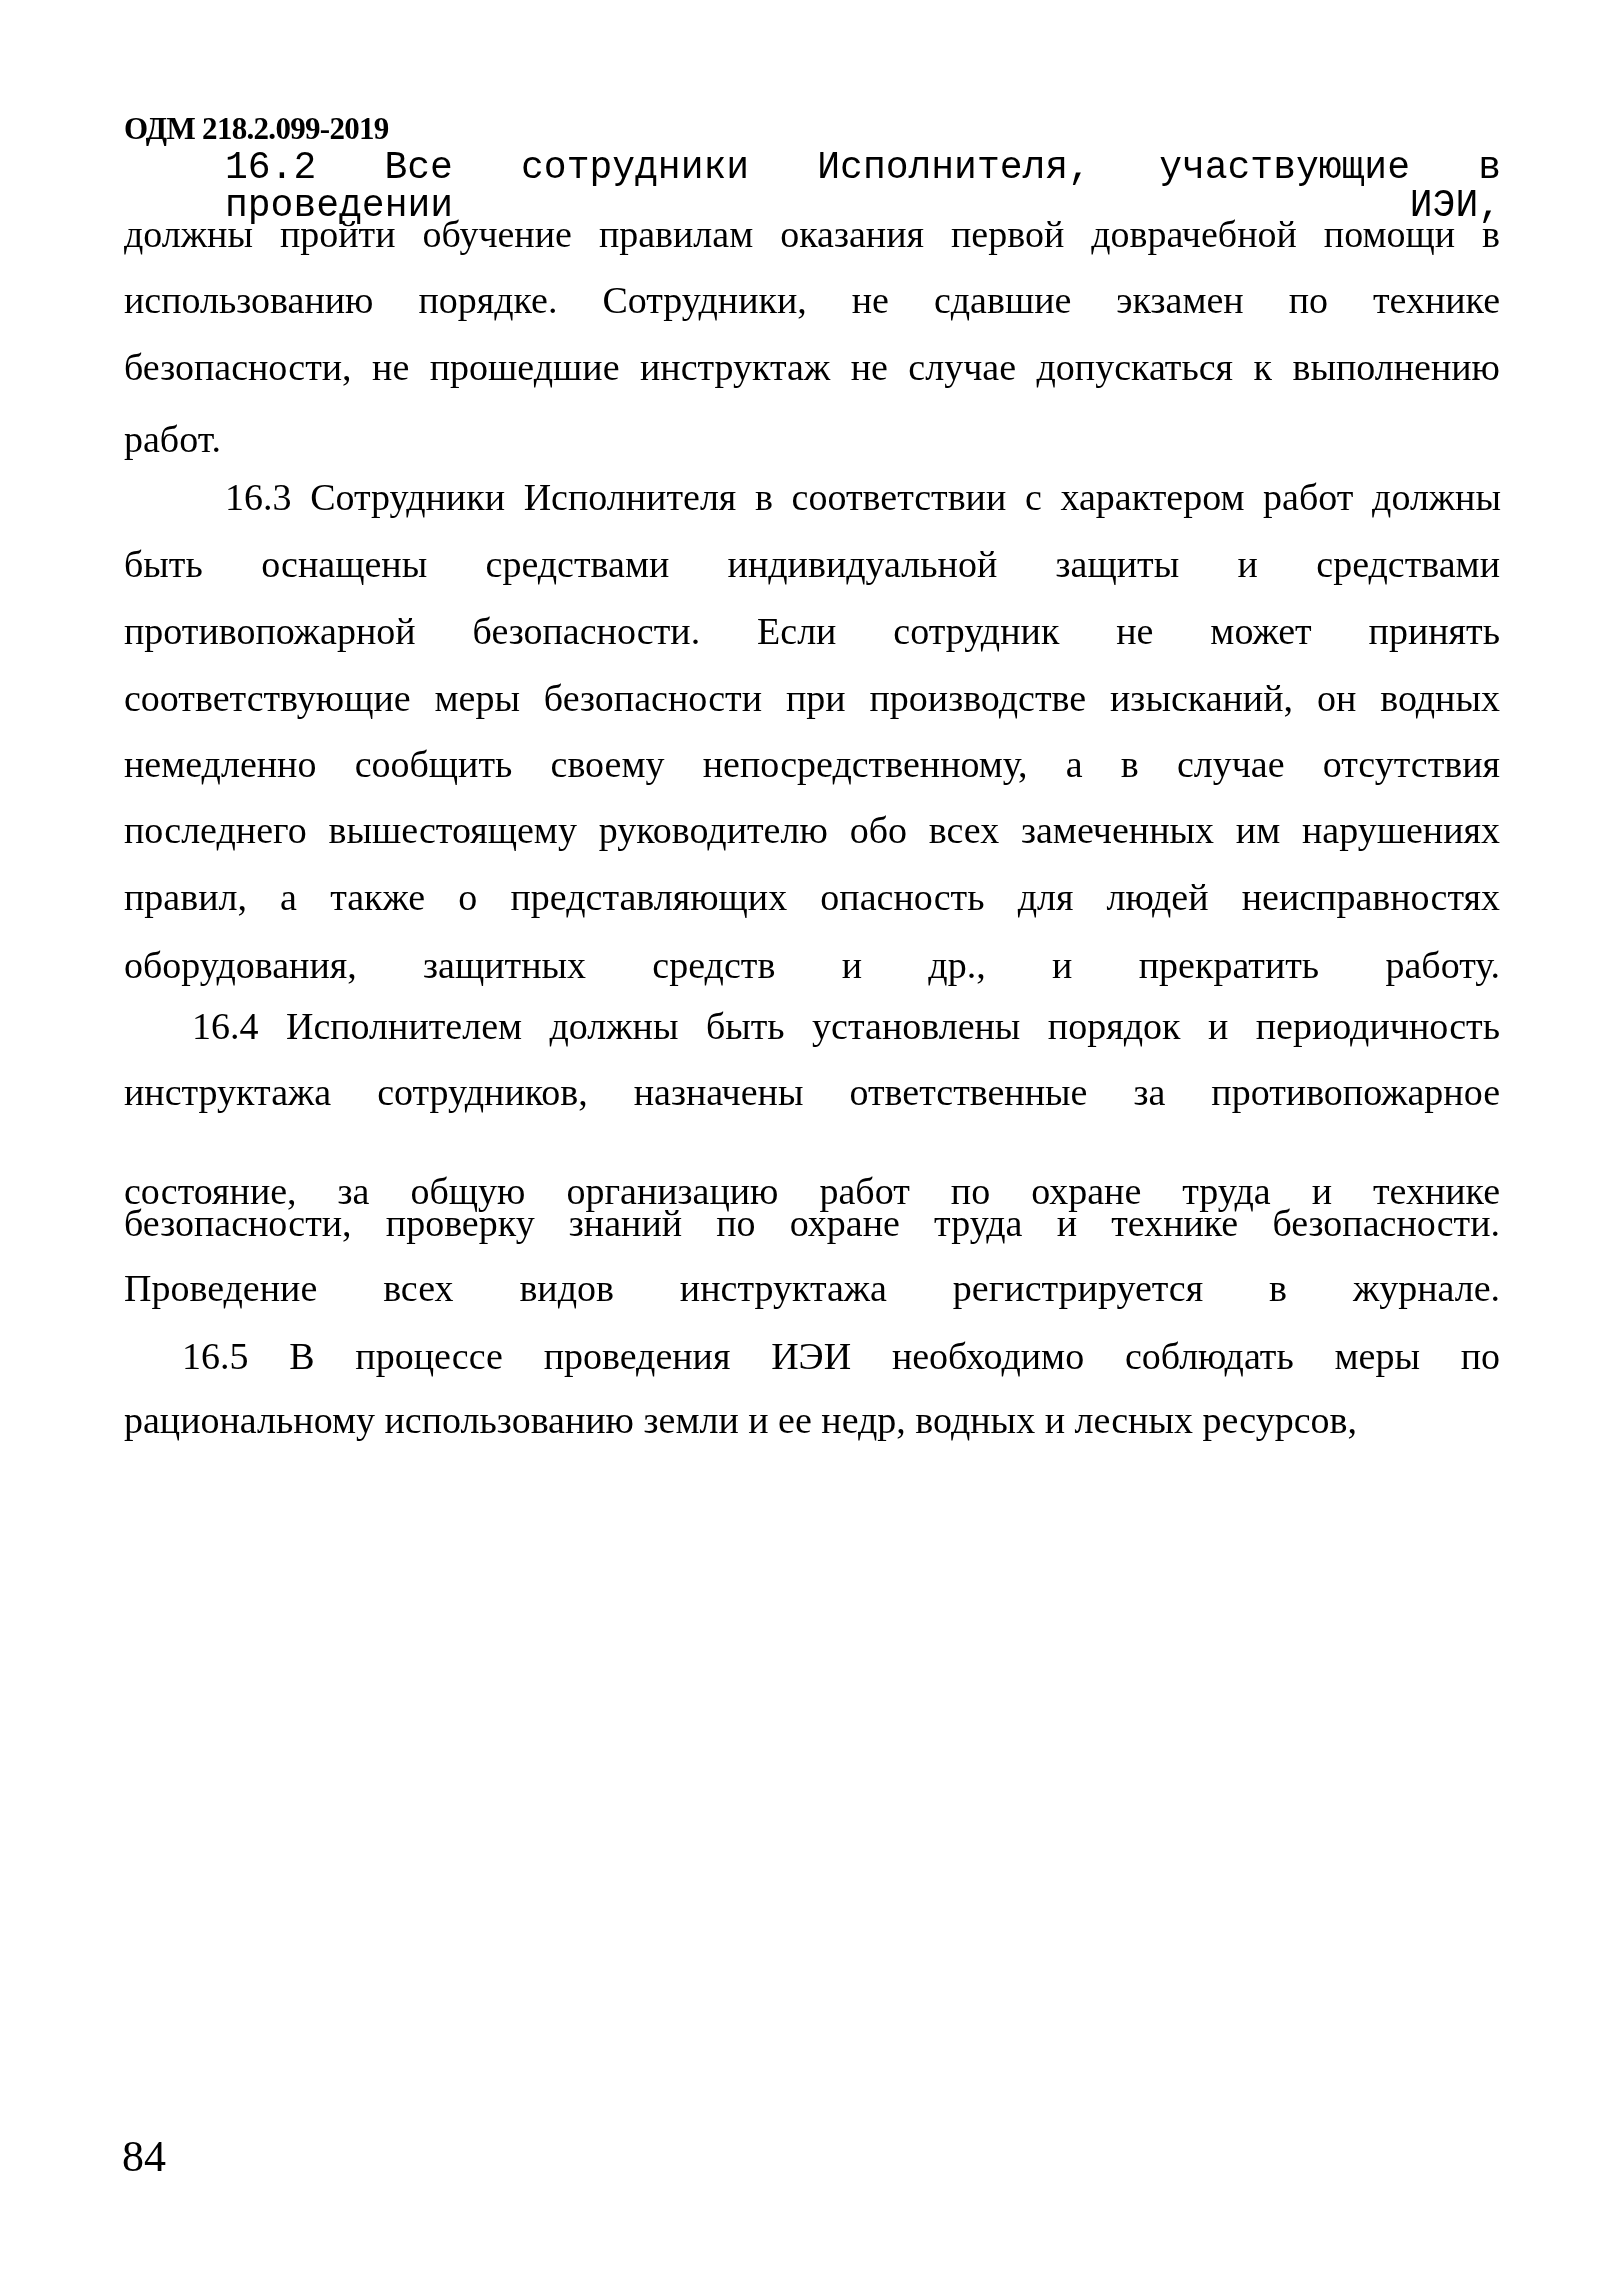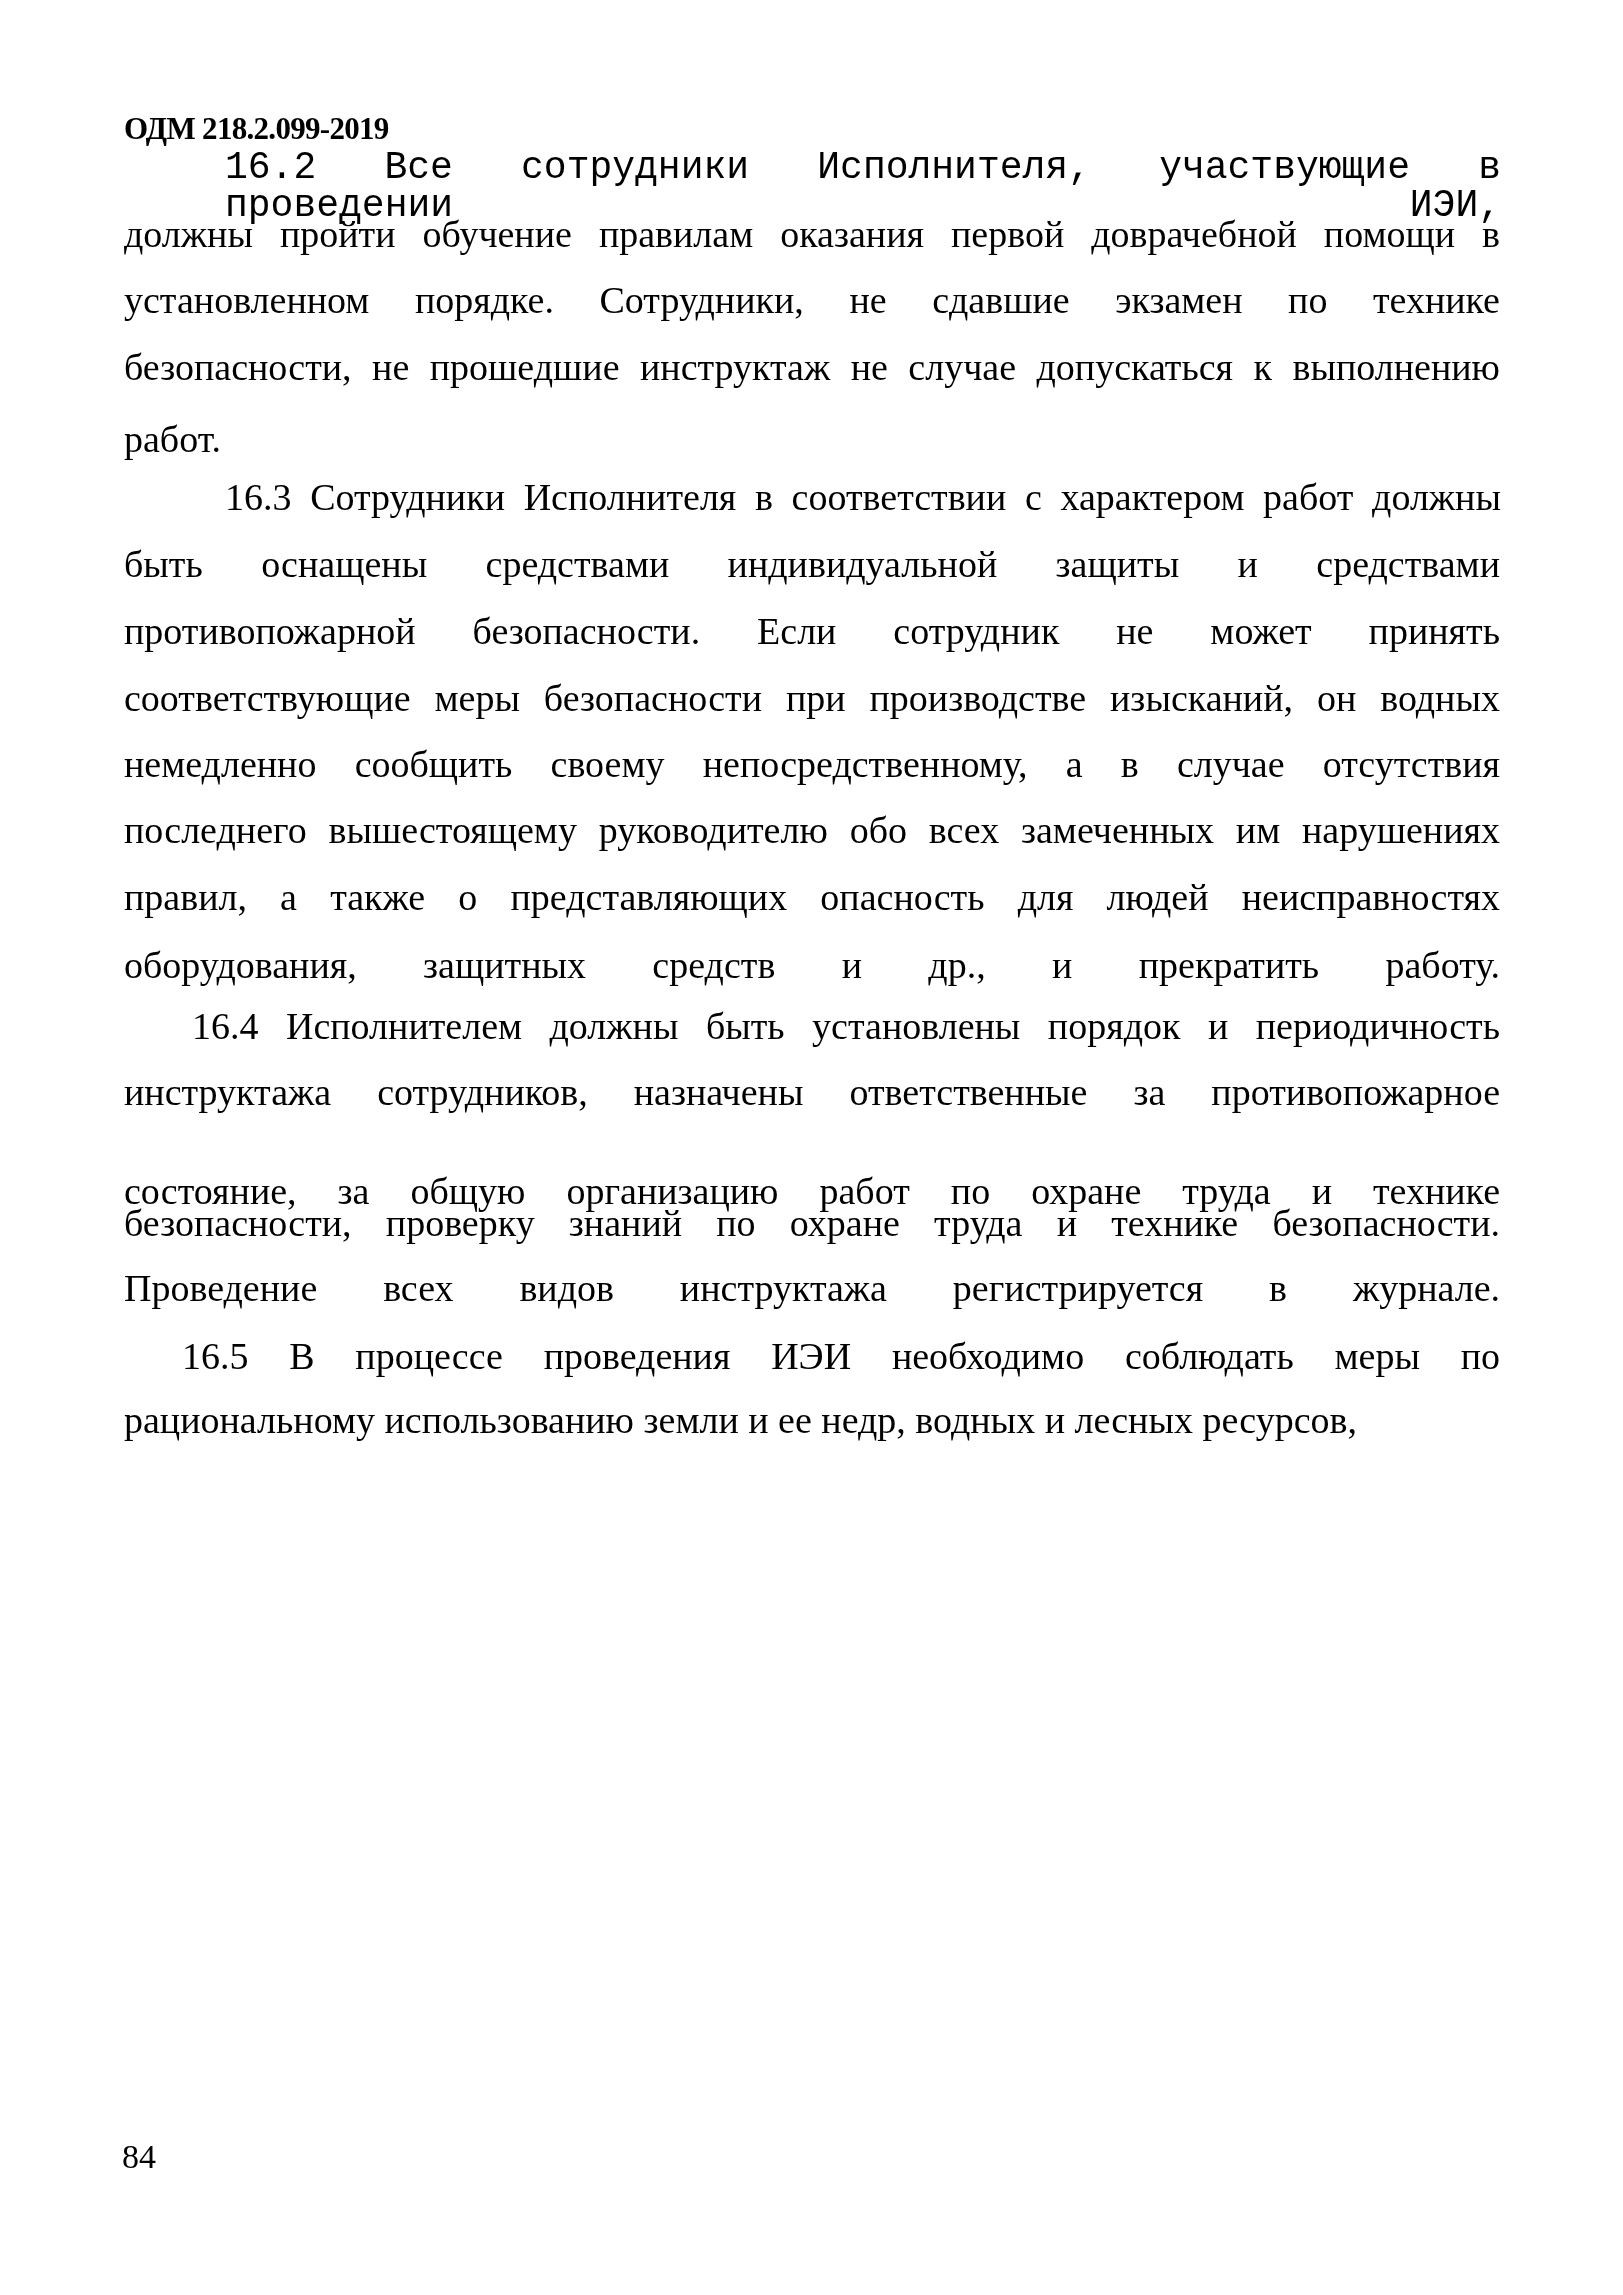--- a/index.html
+++ b/index.html
@@ -49,36 +49,36 @@
       white-space: normal;
     }
     .line.left {
       text-align: left;
       text-align-last: left;
     }
     .page-number {
       position: absolute;
       left: 122px;
       top: 2140px;
-      font-size: 34px;
+      font-size: 44px;
       line-height: 34px;
       white-space: nowrap;
     }
   </style>
 </head>
 <body>
 
 <div class="page">
 
   <div class="doc-code">ОДМ 218.2.099-2019</div>
 
   <div>
     <div class="line justify" style="top:149px; left:225px; width:1276px;font-family:Liberation Mono, monospace;">16.2 Все сотрудники Исполнителя, участвующие в проведении ИЭИ,</div>
     <div class="line justify" style="top:215px;">должны пройти обучение правилам оказания первой доврачебной помощи в</div>
-    <div class="line justify" style="top:281px;">установленном порядке. Сотрудники, не сдавшие экзамен по технике</div>
+    <div class="line justify" style="top:281px;">использованию порядке. Сотрудники, не сдавшие экзамен по технике</div>
     <div class="line justify" style="top:348px;">безопасности, не прошедшие инструктаж не случае допускаться к выполнению</div>
     <div class="line left" style="top:412px;margin-top:8px;">работ.</div>
   </div>
 
   <div>
     <div class="line justify" style="top:478px; left:225px; width:1276px;">16.3 Сотрудники Исполнителя в соответствии с характером работ должны</div>
     <div class="line justify" style="top:545px;">быть оснащены средствами индивидуальной защиты и средствами</div>
     <div class="line justify" style="top:612px;">противопожарной безопасности. Если сотрудник не может принять</div>
     <div class="line justify" style="top:679px;">соответствующие меры безопасности при производстве изысканий, он водных</div>
     <div class="line justify" style="top:745px;">немедленно сообщить своему непосредственному, а в случае отсутствия</div>

